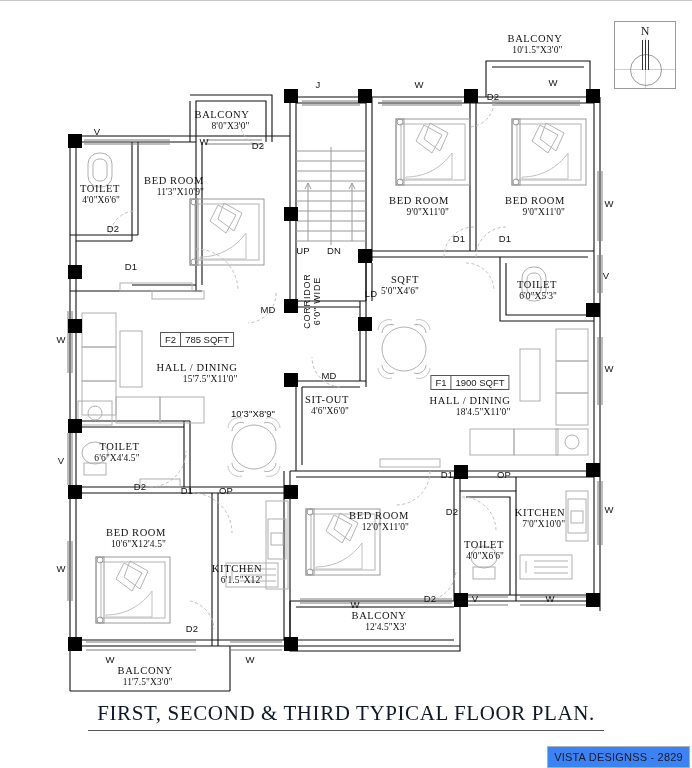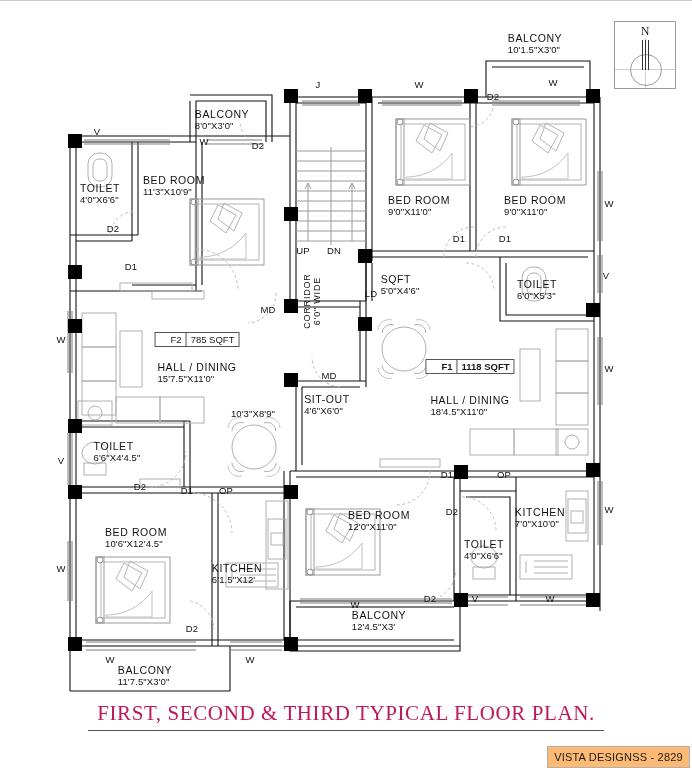--- a/index.html
+++ b/index.html
@@ -6,35 +6,35 @@
   body{
     width:692px;height:768px;background:#ffffff;
     font-family:"Liberation Sans",sans-serif;
     color:#1a1a1a;overflow:hidden;position:relative;
     border-top:1px solid #c9c9c9;
     box-sizing:border-box;
   }
   #plan{position:absolute;left:0;top:0;width:692px;height:768px;}
   .lbl{position:absolute;font-family:"Liberation Sans",sans-serif;color:#111;
        white-space:nowrap;line-height:1.12;letter-spacing:.1px;}
-  .room{font-size:10.5px;text-align:left;transform:translateX(-50%);}
+  .room{font-size:10.5px;text-align:right;transform:translateX(-50%);font-family:Liberation Serif, serif;}
   .room .nm{display:block;letter-spacing:.6px;}
   .room .dim{display:block;font-size:9.5px;letter-spacing:.1px;}
   .tag{font-size:9.5px;transform:translateX(-50%);text-align:center;}
   .mark{font-size:9.5px;transform:translate(-50%,-50%);text-align:center;}
   .badge{position:absolute;display:flex;border:1px solid #555;background:#fff;
-         font-size:9.5px;transform:translateX(-50%);padding-left:11px;}
+         font-size:9.5px;transform:translateX(-50%);}
   .badge span{padding:1px 4px;}
   .badge .b1{border-right:1px solid #555;}
   .title{position:absolute;left:346px;top:700px;transform:translateX(-50%);
          font-family:"Liberation Serif",serif;font-size:21px;letter-spacing:.6px;
-         color:#be185d;white-space:nowrap;}
+         color:#0f172a;white-space:nowrap;}
   .titlerule{position:absolute;left:88px;top:729px;width:516px;height:1px;background:#555;}
   .credit{position:absolute;left:547px;top:745px;width:141px;height:20px;
-          border:1px solid #b0b0b0;background:#fdba74;font-size:11px;
+          border:1px solid #b0b0b0;background:#3b82f6;font-size:11px;
           display:flex;align-items:center;justify-content:center;letter-spacing:.2px;}
   .compass{position:absolute;left:614px;top:20px;width:60px;height:66px;
            border:1px solid #9a9a9a;background:#fff;}
   .compass .n{position:absolute;left:50%;top:2px;transform:translateX(-50%);
               font-family:"Liberation Serif",serif;font-size:12px;}
   .compass .circ{position:absolute;left:50%;top:32px;width:30px;height:30px;
                  margin-left:-15px;border:1px solid #9a9a9a;border-radius:50%;}
   .compass .hx{position:absolute;left:0;top:47px;width:60px;height:1px;background:#cfcfcf;}
   .compass .vx{position:absolute;left:30px;top:16px;width:1px;height:50px;background:#cfcfcf;}
   .compass .ndl{position:absolute;left:50%;top:18px;width:1px;height:30px;background:#333;}
@@ -433,16 +433,16 @@
   </div>
 
 <div class="title">FIRST, SECOND &amp; THIRD TYPICAL FLOOR PLAN.</div>
 <div class="titlerule"></div>
 <div class="credit">VISTA DESIGNSS - 2829</div>
 
 <div class="badge" style="left: 197px; top: 331px;">
     <span class="b1">F2</span>
     <span>785 SQFT</span>
   </div>
-<div class="badge" style="left: 470px; top: 358px; font-weight: bold;">
+<div class="badge" style="left: 470px; top: 374px;">
     <span class="b1">F1</span>
-    <span>1118 SQFT</span>
+    <span>1900 SQFT</span>
   </div>
 
 </body></html>

